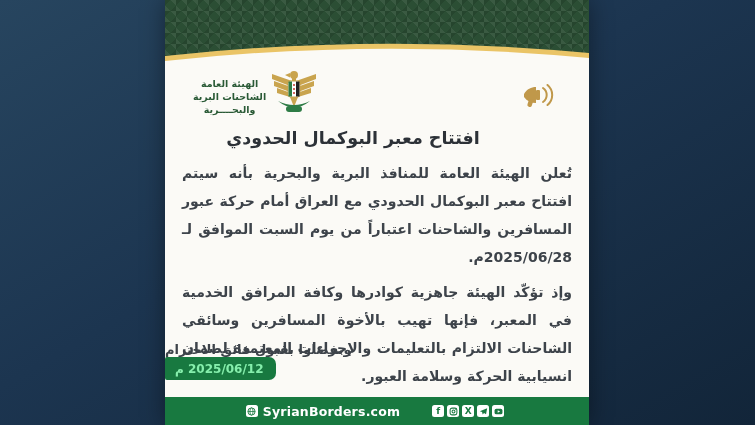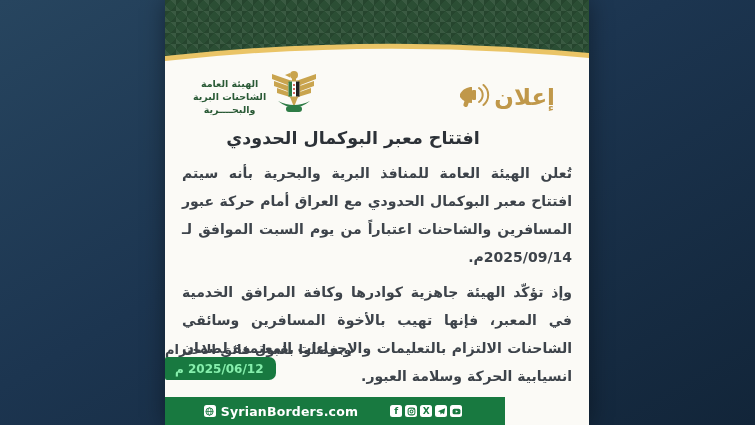--- a/index.html
+++ b/index.html
@@ -76,21 +76,21 @@
     display:flex; align-items:center;
     padding:0 12px 0 10px;
     background:#187940; color:#86efac;
     font-size:12px; font-weight:bold;
     border-radius:2px 7px 7px 2px;
     direction:rtl;
   }
 
   
   .footer {
-    position:absolute; bottom:0; left:0; width:340px; height:28px;
+    position:absolute; bottom:0; left:0; width:424px; height:28px;
     background:#187940; color:#fff;
     display:flex; align-items:center; justify-content:center; gap:32px;
   }
   .foot-group { display:flex; align-items:center; gap:5px; }
   .foot-text { font-size:12.5px; font-weight:bold; letter-spacing:.2px; }
   .icon-row { display:flex; align-items:center; gap:3px; margin-right:4px; }
   .sicon {
     width:12px; height:12px; background:#ffffff; border-radius:2.5px;
     display:flex; align-items:center; justify-content:center;
     color:#187940; font-size:9px; font-weight:bold; line-height:1;
@@ -144,27 +144,26 @@
     <div class="annc-group">
       <svg width="32" height="26" viewBox="0 0 32 26">
         <g fill="#c0984a">
           <path d="M1,10 C4,5 8,3 13,3 L13,19 C8,19 4,17 1,13 Z"></path>
           <rect x="13" y="6" width="4" height="10" rx="1"></rect>
           <rect x="5" y="15" width="4.5" height="8" rx="2" transform="rotate(18 7 19)"></rect>
         </g>
         <path d="M20,4 A8.5,8.5 0 0 1 20,18" fill="none" stroke="#c0984a" stroke-width="2" stroke-linecap="round"></path>
         <path d="M24.5,1 A13,13 0 0 1 24.5,21" fill="none" stroke="#c0984a" stroke-width="2" stroke-linecap="round"></path>
       </svg>
-      <span class="annc-label">إعلان</span>
     </div>
 
     <div class="title">افتتاح معبر البوكمال الحدودي</div>
 
     <div class="body-text">
-      <p>تُعلن الهيئة العامة للمنافذ البرية والبحرية بأنه سيتم افتتاح معبر البوكمال الحدودي مع العراق أمام حركة عبور المسافرين والشاحنات اعتباراً من يوم السبت الموافق لـ 2025/09/14م.</p>
+      <p>تُعلن الهيئة العامة للمنافذ البرية والبحرية بأنه سيتم افتتاح معبر البوكمال الحدودي مع العراق أمام حركة عبور المسافرين والشاحنات اعتباراً من يوم السبت الموافق لـ 2025/06/28م.</p>
       <p>وإذ تؤكّد الهيئة جاهزية كوادرها وكافة المرافق الخدمية في المعبر، فإنها تهيب بالأخوة المسافرين وسائقي الشاحنات الالتزام بالتعليمات والإجراءات المعتمدة لضمان انسيابية الحركة وسلامة العبور.</p>
     </div>
 
     <div class="closing">وتفضلوا بقبول فائق الاحترام</div>
 
     <div class="date-badge">2025/06/12 م</div>
 
     <div class="footer">
       <div class="foot-group">
         <span class="sicon">

